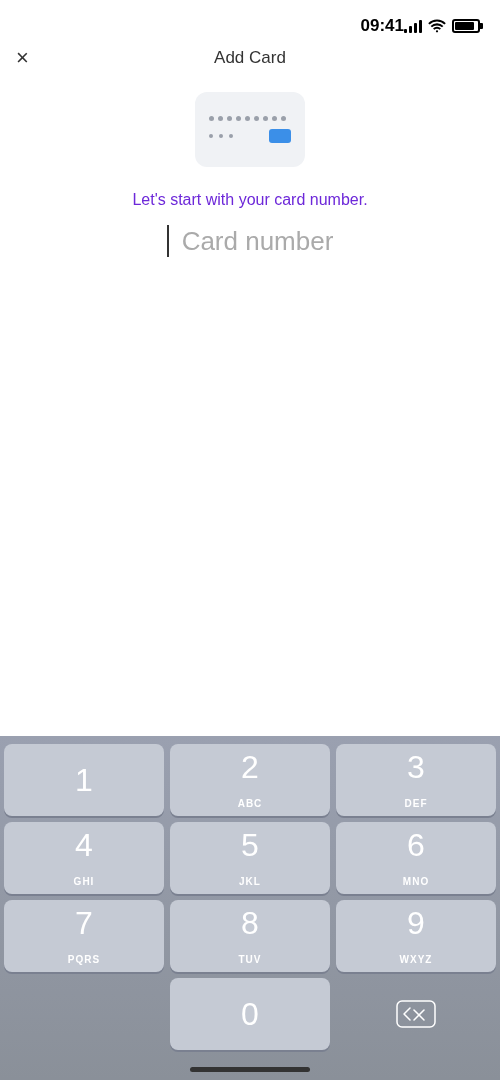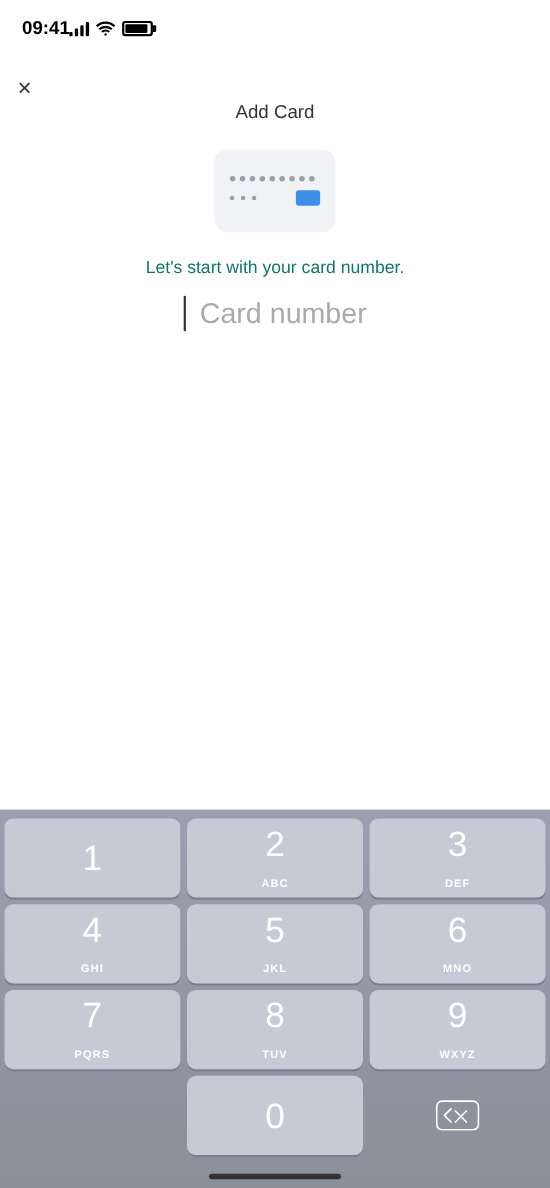--- a/index.html
+++ b/index.html
@@ -9,21 +9,21 @@
       height: 1080px;
       background: #ffffff;
       font-family: -apple-system, BlinkMacSystemFont, 'Helvetica Neue', sans-serif;
       overflow: hidden;
       position: relative;
     }
 
     
     .status-bar {
       display: flex;
-      justify-content: flex-start;
+      justify-content: flex-end;
       align-items: center;
       padding: 12px 20px 4px 20px;
       height: 44px;
     }
 
     .status-time {
       font-size: 17px;
       font-weight: 600;
       color: #000;
     }
@@ -94,21 +94,20 @@
       cursor: pointer;
       line-height: 1;
     }
 
     .nav-title {
       flex: 1;
       text-align: center;
       font-size: 17px;
       font-weight: 400;
       color: #333;
-      margin-top: 44px;
     }
 
     
     .card-illustration-wrapper {
       display: flex;
       justify-content: center;
       margin-top: 16px;
       margin-bottom: 24px;
     }
 
@@ -159,21 +158,21 @@
     }
 
     
     .content-area {
       padding: 0 20px;
       text-align: center;
     }
 
     .subtitle-text {
       font-size: 16px;
-      color: #0f766e;
+      color: #6d28d9;
       margin-bottom: 16px;
     }
 
     .card-number-input {
       display: flex;
       align-items: center;
       justify-content: center;
       gap: 13px;
     }
 

